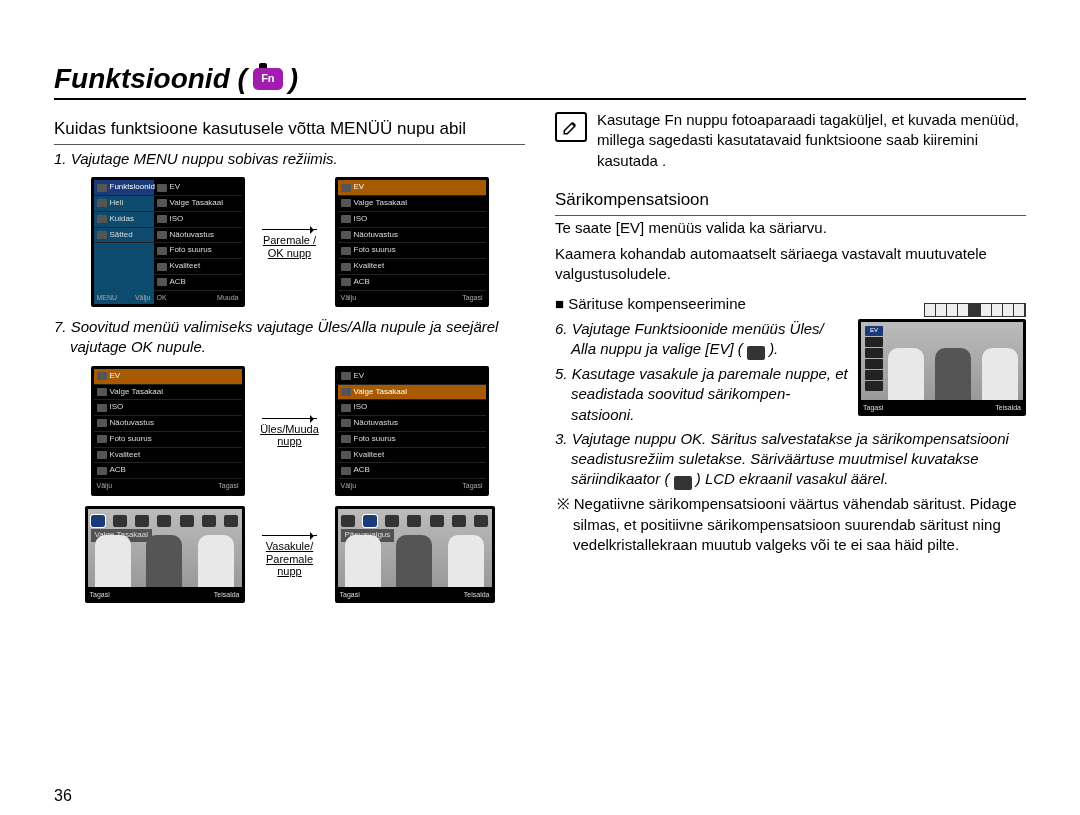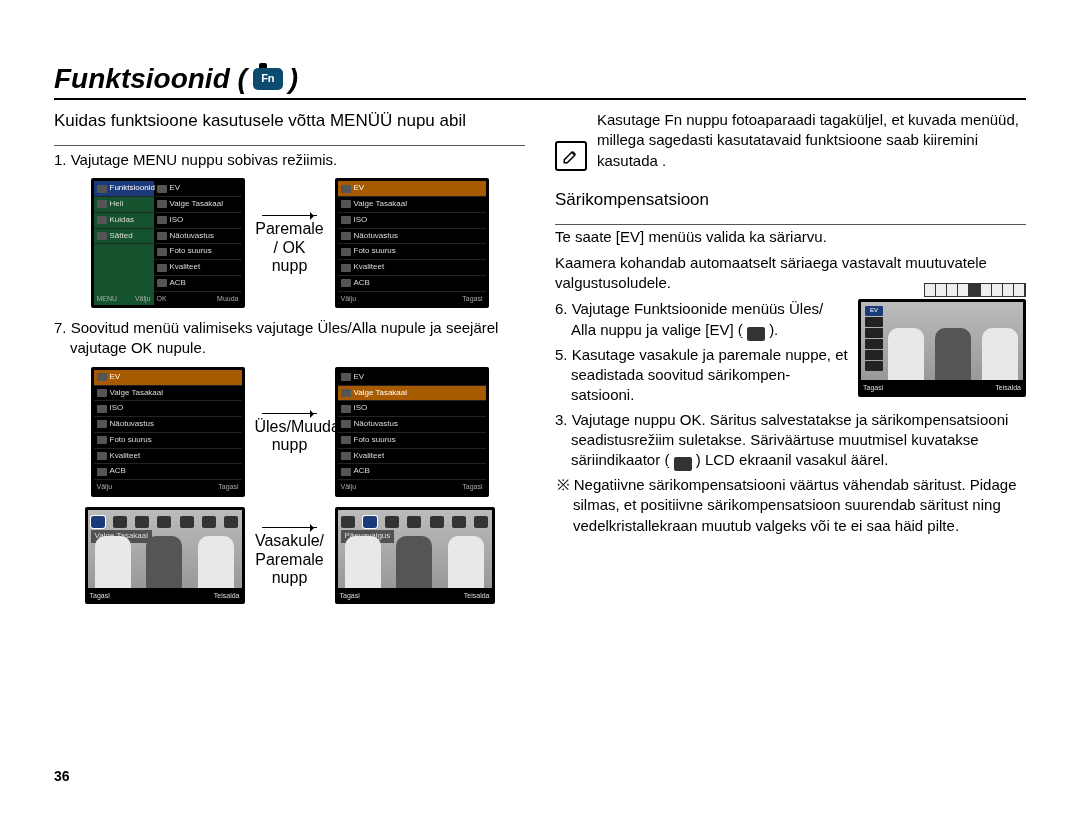--- a/index.html
+++ b/index.html
@@ -24,21 +24,21 @@
     display: flex;
     align-items: center;
     gap: 6px;
   }
   .cam-icon {
     display: inline-flex;
     align-items: center;
     justify-content: center;
     width: 30px;
     height: 22px;
-    background: #0c4a6e;
+    background: #a21caf;
     border-radius: 5px;
     color: #fff;
     font-size: 11px;
     font-style: normal;
     position: relative;
   }
   .cam-icon::before {
     content: "";
     position: absolute;
     top: -5px;
@@ -64,27 +64,28 @@
     display: flex;
     gap: 30px;
   }
   .col {
     flex: 1;
     min-width: 0;
   }
   h2 {
     font-size: 17px;
     font-weight: normal;
-    margin: 0 0 2px 0;
+    margin: 8px 0 2px 0;
     border-bottom: 1px solid #555;
-    padding-bottom: 12px;
+    padding-bottom: 3px;
   }
   .step {
     margin: 4px 0 4px 16px;
     text-indent: -16px;
+    font-style: italic;
   }
   .figrow {
     display: flex;
     align-items: center;
     justify-content: center;
     gap: 10px;
     margin: 8px 0 10px 0;
   }
   .menu-screen {
     width: 148px;
@@ -93,21 +94,21 @@
     font-size: 8px;
     border-radius: 2px;
     padding: 3px;
   }
   .menu-screen.split {
     display: flex;
     gap: 0;
   }
   .ms-left {
     width: 60px;
-    background: #14532d;
+    background: #0c4a6e;
     display: flex;
     flex-direction: column;
   }
   .ms-right {
     flex: 1;
     display: flex;
     flex-direction: column;
   }
   .ms-row {
     display: flex;
@@ -145,22 +146,23 @@
   }
   .arrow-line::after {
     content: "";
     position: absolute;
     right: -1px;
     top: -3px;
     border: 4px solid transparent;
     border-left-color: #000;
   }
   .arrow-label {
-    font-size: 16px;
+    font-size: 11px;
     line-height: 1.15;
+    text-decoration: underline;
   }
   .photo-screen {
     width: 154px;
     background: #000;
     border-radius: 2px;
     padding: 3px;
     color: #ddd;
     font-size: 8px;
   }
   .photo-img {
@@ -217,21 +219,21 @@
   }
   .photo-foot {
     display: flex;
     justify-content: space-between;
     font-size: 7px;
     padding: 1px 2px;
   }
   .note-box {
     display: flex;
     gap: 10px;
-    align-items: flex-end;
+    align-items: flex-start;
     margin-bottom: 18px;
   }
   .note-icon {
     width: 28px;
     height: 26px;
     border: 2px solid #000;
     border-radius: 3px;
     display: flex;
     align-items: center;
     justify-content: center;
@@ -296,23 +298,23 @@
     vertical-align: -2px;
   }
   .asterisk-note {
     margin: 10px 0 0 0;
     text-indent: -16px;
     padding-left: 18px;
   }
   .page-num {
     position: absolute;
     left: 54px;
-    bottom: 29px;
-    font-size: 14px;
-    font-weight: bold;
+    bottom: 8px;
+    font-size: 16px;
+    font-weight: normal;
   }
 </style>
 </head>
 <body>
 
 <div class="page-title">
   <span>Funktsioonid (</span>
   <span class="cam-icon">Fn</span>
   <span> )</span>
 </div>
@@ -569,20 +571,21 @@
           </svg>
       </div>
       <div>Kasutage Fn nuppu fotoaparaadi tagaküljel, et kuvada menüüd, millega sagedasti kasutatavaid funktsioone saab kiiremini kasutada .</div>
     </div>
 
     <h2>Särikompensatsioon</h2>
     <div class="right-body">
       <p>Te saate [EV] menüüs valida ka säriarvu.</p>
       <p>Kaamera kohandab automaatselt säriaega vastavalt muutuvatele valgustusoludele.</p>
 
+      <div class="sub-h">Särituse kompenseerimine</div>
 
       <div class="ev-fig" style="position:relative;">
         <div class="ev-ruler">
             <span></span>
             <span></span>
             <span></span>
             <span></span>
             <span></span>
             <span></span>
             <span></span>

